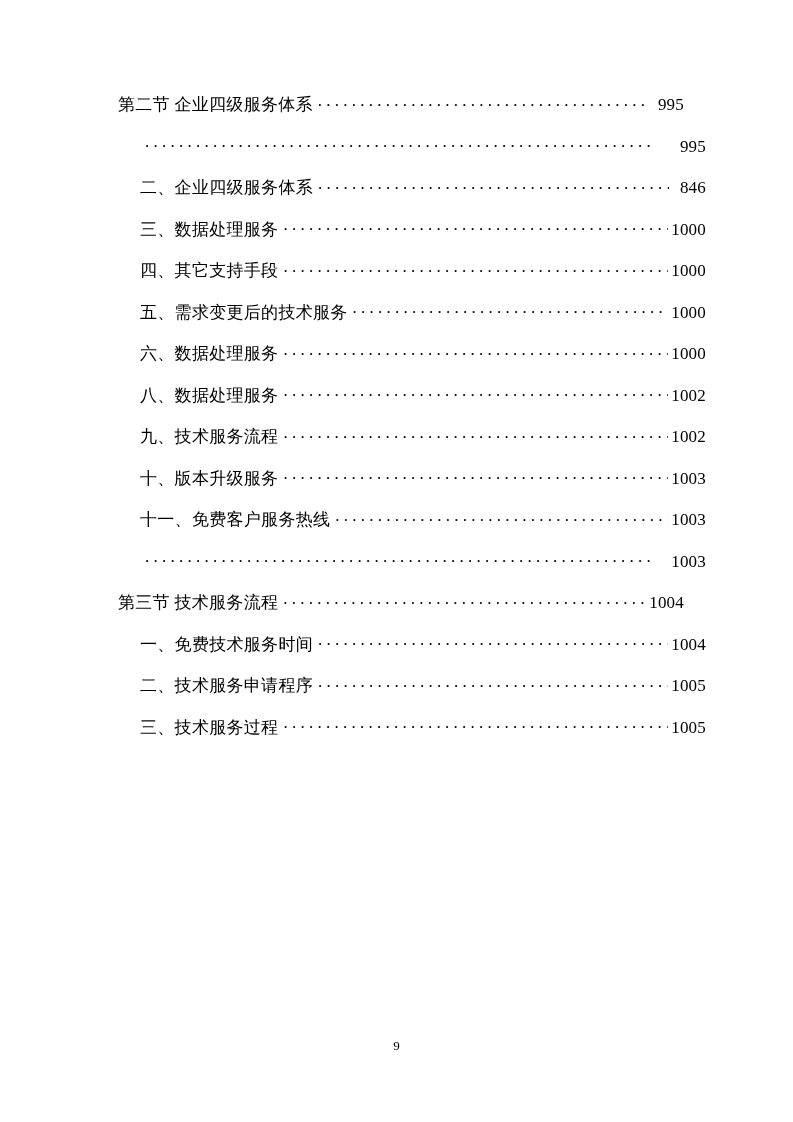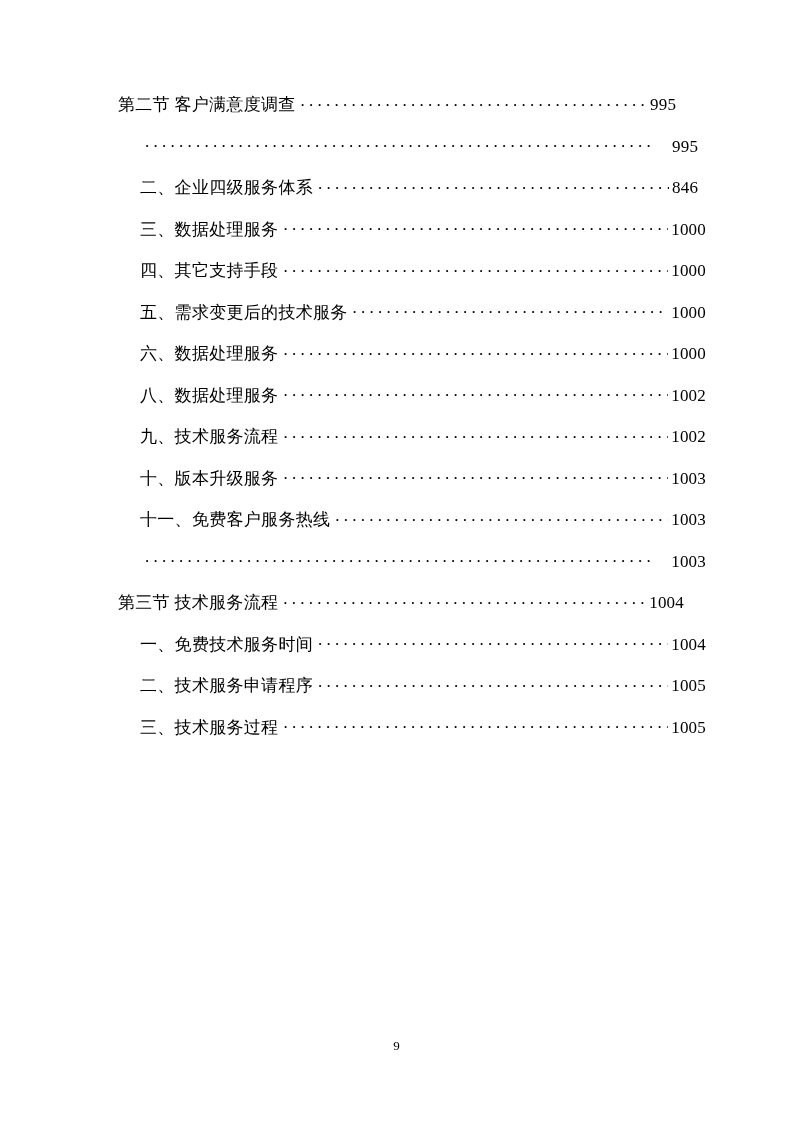--- a/index.html
+++ b/index.html
@@ -56,42 +56,42 @@
     position: absolute;
     left: 0;
     bottom: 0.08em;
     font-size: 17px;
     letter-spacing: 0px;
     white-space: nowrap;
     color: #000;
   }
   .entry-page {
     flex: 0 0 auto;
-    text-align: left;
+    text-align: right;
     min-width: 34px;
     letter-spacing: 0.2px;
     margin-top: 8px;
   }
   .page-number {
     position: absolute;
     left: 0;
     top: 1038px;
     width: 793px;
     text-align: center;
     font-size: 13px;
     font-family: "Liberation Serif", "DejaVu Serif", serif;
   }
 </style>
 </head>
 <body>
 
 <div class="page">
   <div class="toc" id="toc-root">
       <div class="toc-entry level-0">
-        <span class="entry-text">第二节  客户满意度调查</span>
+        <span class="entry-text">第二节  企业四级服务体系</span>
         <span class="leader"></span>
         <span class="entry-page">995</span>
       </div>
       <div class="toc-entry level-1">
         <span class="leader"></span>
         <span class="entry-page">995</span>
       </div>
       <div class="toc-entry level-1">
         <span class="entry-text">二、企业四级服务体系</span>
         <span class="leader"></span>

